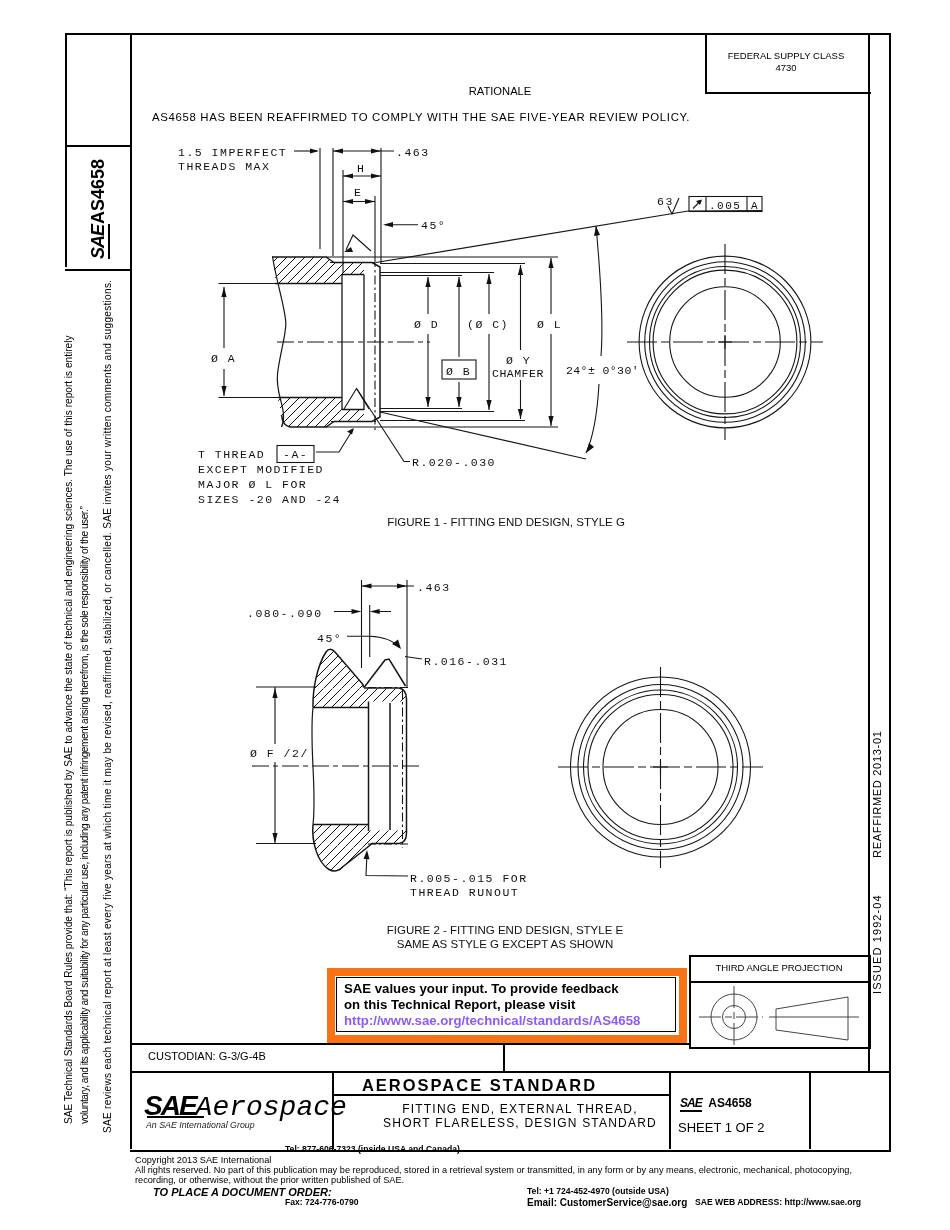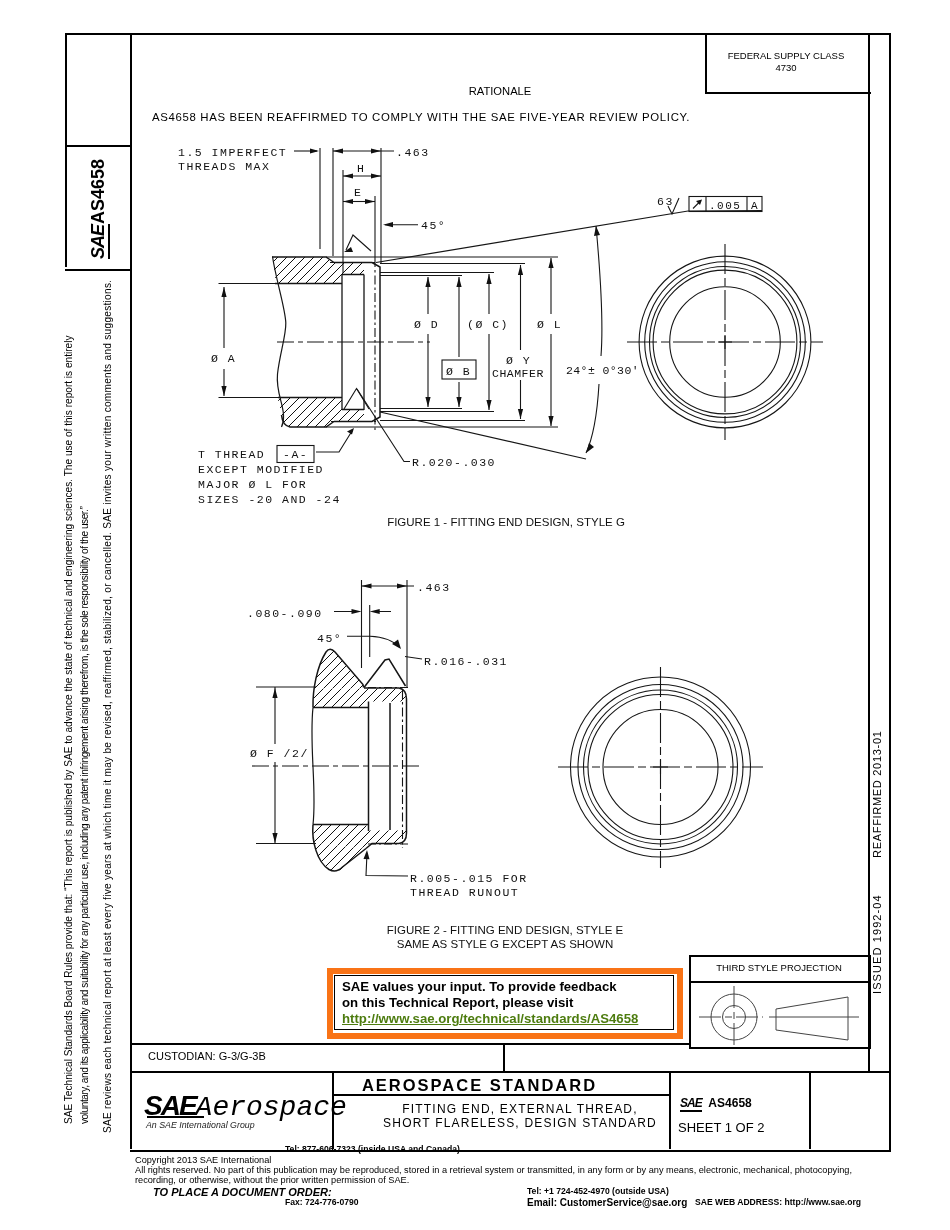--- a/index.html
+++ b/index.html
@@ -252,49 +252,49 @@
   <circle cx="660.5" cy="767" r="57.5"></circle>
 </g>
 
 <path d="M558,767 L763,767" stroke-dasharray="30,4,8,4"></path>
 <path d="M660.5,667 L660.5,868" stroke-dasharray="30,4,8,4"></path>
 <path d="M653,767 L668,767 M660.5,760 L660.5,774"></path>
 
 </g>
 </svg>
 
-<div class="abs" style="left:327px;top:968px;width:344px;height:59px;border:6px solid #f97316;">
+<div class="abs" style="left:327px;top:968px;width:344px;height:59px;border:8px solid #f97316;">
   <div class="abs" style="left:1px;top:1px;width:338px;height:53px;border:1px solid #000;"></div>
 
-  <div class="abs" style="left:9px;top:5px;font-size:13.2px;font-weight:bold;line-height:16px;white-space:nowrap;">SAE values your input. To provide feedback<br>on this Technical Report, please visit<br><span style="color:#4d7c0f;text-decoration:underline;">http://www.sae.org/technical/standards/AS4658</span></div>
+  <div class="abs" style="left:9px;top:5px;font-size:13.2px;font-weight:bold;line-height:16px;white-space:nowrap;">SAE values your input. To provide feedback<br>on this Technical Report, please visit<br><span style="color:#8b5cf6;">http://www.sae.org/technical/standards/AS4658</span></div>
 </div>
 
 <div class="abs" style="left:689px;top:955px;width:178px;height:90px;border:2px solid #000;"></div>
 
 <div class="ln" style="left:689px;top:981px;width:180px;height:2px;"></div>
 
-<div class="abs" style="left:689px;top:962px;width:180px;text-align:center;font-size:9.5px;">THIRD STYLE PROJECTION</div>
+<div class="abs" style="left:689px;top:962px;width:180px;text-align:center;font-size:9.5px;">THIRD ANGLE PROJECTION</div>
 
 <svg class="abs" style="left:689px;top:983px;" width="180" height="62" viewBox="0 0 180 62">
   <g stroke="#444" fill="none" stroke-width="1">
 
     <circle cx="45" cy="34" r="23"></circle>
     <circle cx="45" cy="34" r="11.5"></circle>
 
     <path d="M10,34 H74 M45,3 V62" stroke-dasharray="22,4,7,4"></path>
 
     <path d="M87,26 L159,14 L159,57 L87,47 Z M80,34 H170" stroke-dasharray="none"></path>
   </g>
 </svg>
 
 <div class="ln" style="left:130px;top:1043px;width:559px;height:2px;"></div>
 
 <div class="ln" style="left:503px;top:1043px;width:2px;height:29px;"></div>
 
-<div class="abs" style="left:148px;top:1050px;font-size:11px;">CUSTODIAN: G-3/G-3B</div>
+<div class="abs" style="left:148px;top:1050px;font-size:11px;">CUSTODIAN: G-3/G-4B</div>
 
 <div class="ln" style="left:130px;top:1071px;width:761px;height:2px;"></div>
 
 <div class="ln" style="left:332px;top:1071px;width:2px;height:78px;"></div>
 
 <div class="ln" style="left:669px;top:1071px;width:2px;height:78px;"></div>
 
 <div class="ln" style="left:809px;top:1071px;width:2px;height:78px;"></div>
 
 <div class="ln" style="left:332px;top:1094px;width:339px;height:2px;"></div>
@@ -310,21 +310,21 @@
 <div class="abs" style="left:333px;top:1102px;width:374px;text-align:center;font-size:12px;letter-spacing:1.2px;line-height:14px;">FITTING END, EXTERNAL THREAD,<br>SHORT FLARELESS, DESIGN STANDARD</div>
 
 <div class="abs" style="left:680px;top:1096px;font-size:12px;white-space:nowrap;"><span style="font-weight:bold;font-style:italic;border-bottom:2px solid #000;letter-spacing:-1px;">SAE</span>&nbsp; <span style="font-weight:bold;">AS4658</span></div>
 
 <div class="abs" style="left:678px;top:1120px;font-size:13px;">SHEET 1 OF 2</div>
 
 <div class="abs" style="left:135px;top:1155px;font-size:9.2px;">Copyright 2013 SAE International</div>
 
 <div class="abs" style="left:135px;top:1165px;font-size:9.2px;">All rights reserved. No part of this publication may be reproduced, stored in a retrieval system or transmitted, in any form or by any means, electronic, mechanical, photocopying,</div>
 
-<div class="abs" style="left:135px;top:1175px;font-size:9.2px;">recording, or otherwise, without the prior written permission of SAE.</div>
+<div class="abs" style="left:135px;top:1175px;font-size:9.2px;">recording, or otherwise, without the prior written published of SAE.</div>
 
 <div class="abs" style="left:153px;top:1186px;font-size:11px;font-weight:bold;font-style:italic;">TO PLACE A DOCUMENT ORDER:</div>
 <div class="abs" style="left:285px;top:1144px;font-size:8.6px;font-weight:bold;">Tel: 877-606-7323 (inside USA and Canada)</div>
 <div class="abs" style="left:527px;top:1186px;font-size:8.6px;font-weight:bold;">Tel: +1 724-452-4970 (outside USA)</div>
 
 <div class="abs" style="left:285px;top:1197px;font-size:8.6px;font-weight:bold;">Fax: 724-776-0790</div>
 <div class="abs" style="left:527px;top:1197px;font-size:10px;font-weight:bold;">Email: CustomerService@sae.org</div>
 <div class="abs" style="left:695px;top:1197px;font-size:8.6px;font-weight:bold;">SAE WEB ADDRESS: http://www.sae.org</div>
 
 </body></html>

